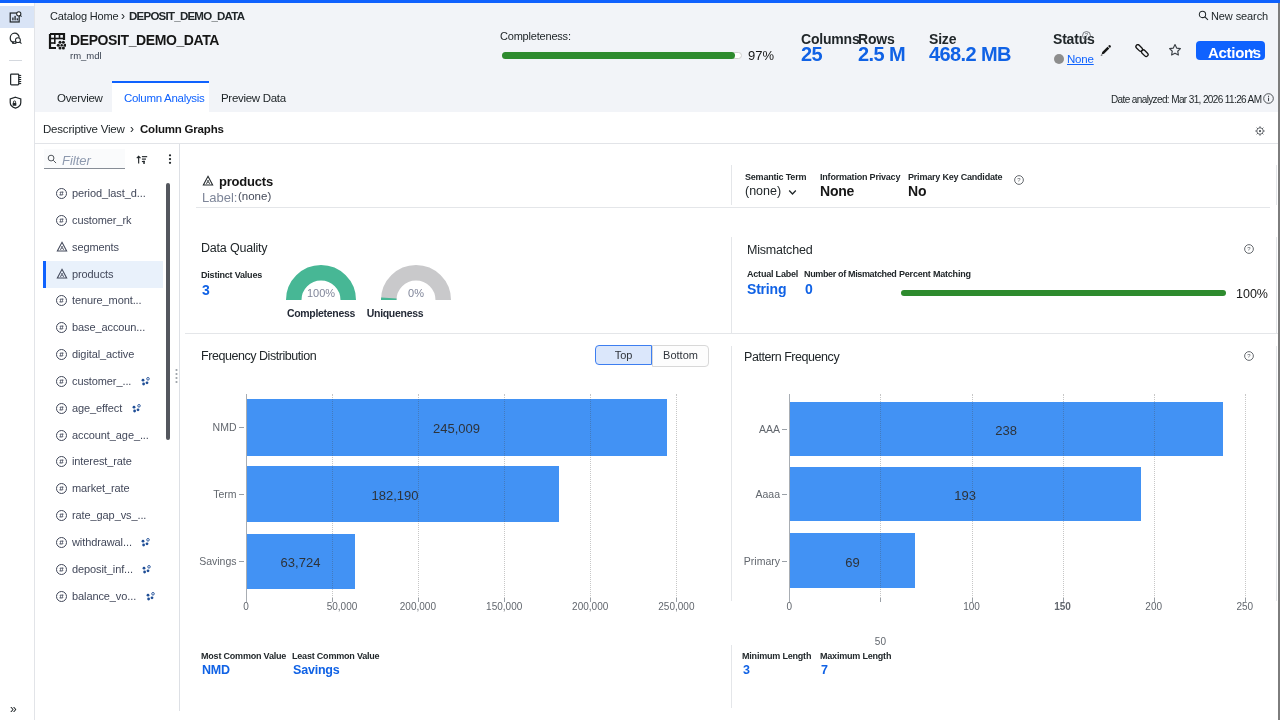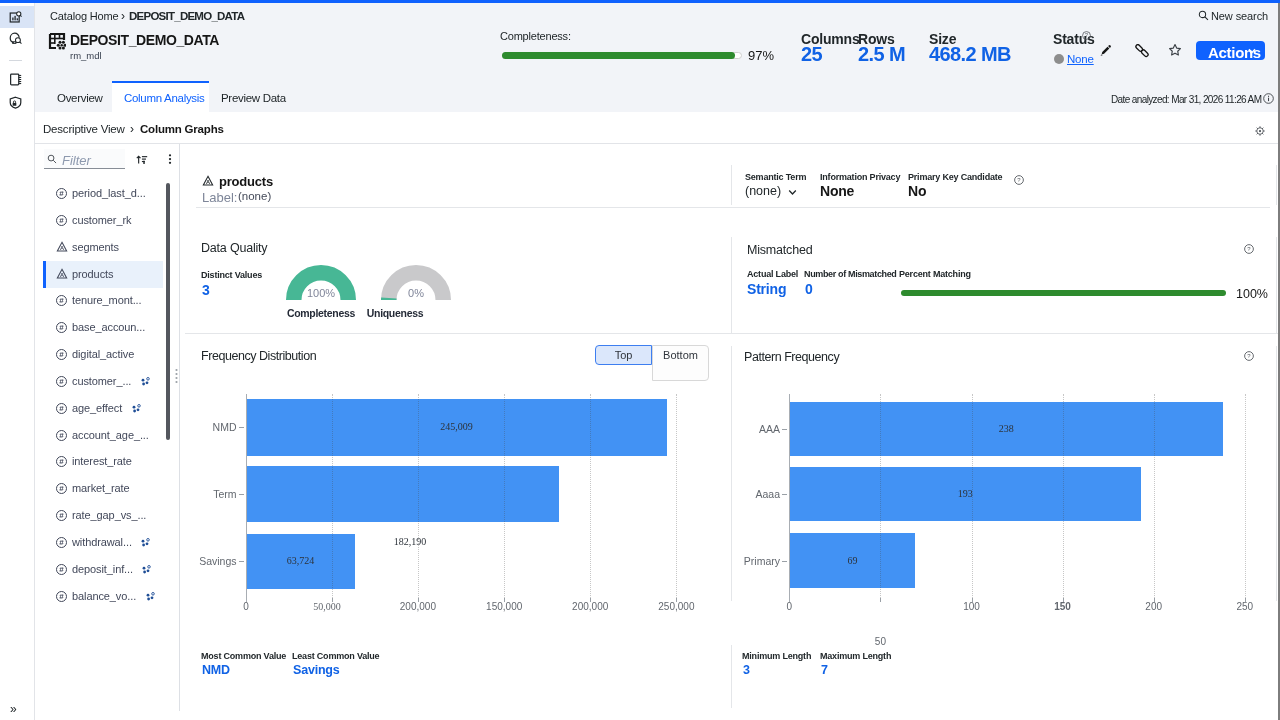--- a/index.html
+++ b/index.html
@@ -42,21 +42,21 @@
 .scrollthumb { left:166px; top:183px; width:4px; height:257px; background:#54575e; border-radius:2px; }
 .vdiv { position:absolute; width:1px; background:#e4e6e9; }
 .hdiv { position:absolute; height:1px; background:#e4e6e9; }
 .seclab { font-size:12.5px; color:#21272a; letter-spacing:-.2px; }
 .sm-lab { font-size:9px; font-weight:bold; color:#21272a; letter-spacing:-.2px; white-space:nowrap; }
 .blueval { font-size:14px; font-weight:bold; color:#1062e5; letter-spacing:-.2px; }
 .dkval { font-size:14px; font-weight:bold; color:#161616; letter-spacing:-.2px; }
 .gaugelab { font-size:10.5px; font-weight:bold; color:#252b37; text-align:center; letter-spacing:-.3px; }
 .gaugepct { font-size:11px; color:#80869a; text-align:center; }
 .bar { position:absolute; background:#4292f4; }
-.barval { position:absolute; font-size:10px; color:#2d333a; transform:translateX(-50%);font-family:Liberation Serif, serif; }
+.barval { position:absolute; font-size:13px; color:#2d333a; transform:translateX(-50%); }
 .ylab { position:absolute; font-size:10.5px; color:#62676e; text-align:right; white-space:nowrap; }
 .xlab { position:absolute; font-size:10px; color:#62676e; transform:translateX(-50%); white-space:nowrap; }
 .grid { position:absolute; width:0px; border-left:1px dotted rgba(70,70,70,.30); }
 .tickh { position:absolute; height:1px; background:#9aa0a6; }
 .tickv { position:absolute; width:1px; background:#9aa0a6; }
 .axis { position:absolute; width:1px; background:#a8adb3; }
 .rightedge { left:1278px; top:3px; width:2px; height:717px; background:#7d7d7d; }
 .bluelink { font-weight:bold; color:#1062e5; font-size:12.5px; letter-spacing:-.2px; }
 </style>
 </head>
@@ -363,53 +363,53 @@
 <div class="abs sm-lab" style="left:747px;top:269px;">Actual Label</div>
 <div class="abs blueval" style="left:747px;top:281px;">String</div>
 <div class="abs sm-lab" style="left:804px;top:269px;letter-spacing:-.35px;">Number of Mismatched</div>
 <div class="abs blueval" style="left:805px;top:281px;">0</div>
 <div class="abs sm-lab" style="left:899px;top:269px;">Percent Matching</div>
 <div class="abs" style="left:901px;top:290px;width:325px;height:6px;background:#2e8b2e;border-radius:3px;"></div>
 <div class="abs" style="left:1236px;top:287px;font-size:12.5px;color:#161616;">100%</div>
 <div class="hdiv" style="left:185px;top:333px;width:1095px;"></div>
 <div class="abs seclab" style="left:201px;top:349px;letter-spacing:-.45px;">Frequency Distribution</div>
 <div class="abs" style="left:595px;top:345px;width:57px;height:20px;background:#dbe7fb;border:1px solid #3d7ef0;border-radius:4px 0 0 4px;font-size:11px;color:#30353c;text-align:center;line-height:18px;z-index:2;">Top</div>
-<div class="abs" style="left:652px;top:345px;width:57px;height:36px;background:#fdfdfd;border:1px solid #d8d8d8;border-radius:0 4px 4px 0;font-size:11px;color:#30353c;text-align:center;line-height:18px;">Bottom</div>
+<div class="abs" style="left:652px;top:345px;width:57px;height:22px;background:#fdfdfd;border:1px solid #d8d8d8;border-radius:0 4px 4px 0;font-size:11px;color:#30353c;text-align:center;line-height:18px;">Bottom</div>
 <div class="abs seclab" style="left:744px;top:350px;letter-spacing:-.45px;">Pattern Frequency</div>
 <svg class="ic" style="left:1244px;top:351px;" width="10" height="10" viewBox="0 0 16 16">
 <circle cx="8" cy="8" r="7" fill="none" stroke="#51565c" stroke-width="1.4"></circle>
 <text x="8" y="11.4" font-size="9.5" fill="#51565c" text-anchor="middle" font-family="Liberation Sans">?</text>
     </svg>
 <div class="vdiv" style="left:731px;top:346px;height:255px;"></div>
 <div class="vdiv" style="left:1276px;top:346px;height:255px;"></div>
 <div class="bar" style="left:246px;top:398.5px;width:421px;height:57px;"></div>
 <div class="barval" style="left:456.5px;top:421.0px;">245,009</div>
 <div class="bar" style="left:246px;top:465.8px;width:313px;height:56px;"></div>
-<div class="barval" style="left:410px;top:487.8px;margin-top:48px;">182,190</div>
+<div class="barval" style="left:395px;top:487.8px;">182,190</div>
 <div class="bar" style="left:246px;top:533.8px;width:109px;height:55px;"></div>
 <div class="barval" style="left:300.5px;top:555.3px;">63,724</div>
 <div class="grid" style="left:331.6px;top:394px;height:204px;"></div>
 <div class="tickv" style="left:331.6px;top:598px;height:4px;"></div>
 <div class="grid" style="left:417.9px;top:394px;height:204px;"></div>
 <div class="tickv" style="left:417.9px;top:598px;height:4px;"></div>
 <div class="grid" style="left:504.2px;top:394px;height:204px;"></div>
 <div class="tickv" style="left:504.2px;top:598px;height:4px;"></div>
 <div class="grid" style="left:590.2px;top:394px;height:204px;"></div>
 <div class="tickv" style="left:590.2px;top:598px;height:4px;"></div>
 <div class="grid" style="left:676.4px;top:394px;height:204px;"></div>
 <div class="tickv" style="left:676.4px;top:598px;height:4px;"></div>
 <div class="axis" style="left:245.5px;top:394px;height:208px;"></div>
 <div class="ylab" style="left:155.5px;top:420.5px;width:81px;">NMD</div>
 <div class="tickh" style="left:238.5px;top:426.5px;width:5px;"></div>
 <div class="ylab" style="left:155.5px;top:487.5px;width:81px;">Term</div>
 <div class="tickh" style="left:238.5px;top:493.5px;width:5px;"></div>
 <div class="ylab" style="left:155.5px;top:554.5px;width:81px;">Savings</div>
 <div class="tickh" style="left:238.5px;top:560.5px;width:5px;"></div>
 <div class="xlab" style="left:246.0px;top:601px;">0</div>
-<div class="xlab" style="left:327px;top:601px;font-family:Liberation Serif, serif;">50,000</div>
+<div class="xlab" style="left:342px;top:601px;">50,000</div>
 <div class="xlab" style="left:417.9px;top:601px;">200,000</div>
 <div class="xlab" style="left:504.2px;top:601px;">150,000</div>
 <div class="xlab" style="left:590.2px;top:601px;">200,000</div>
 <div class="xlab" style="left:676.4px;top:601px;">250,000</div>
 <div class="bar" style="left:789.5px;top:401.5px;width:433.5px;height:54.5px;"></div>
 <div class="barval" style="left:1006.2px;top:422.8px;">238</div>
 <div class="bar" style="left:789.5px;top:466.8px;width:351.5px;height:54.6px;"></div>
 <div class="barval" style="left:965.2px;top:488.1px;">193</div>
 <div class="bar" style="left:789.5px;top:533.4px;width:125.7px;height:54.6px;"></div>
 <div class="barval" style="left:852.4px;top:554.7px;">69</div>

